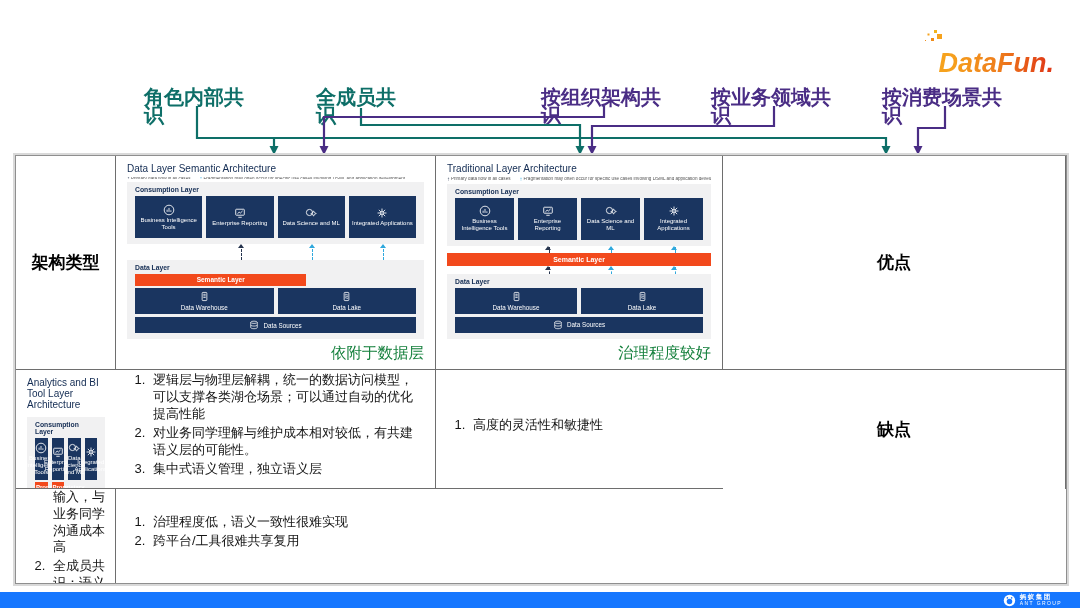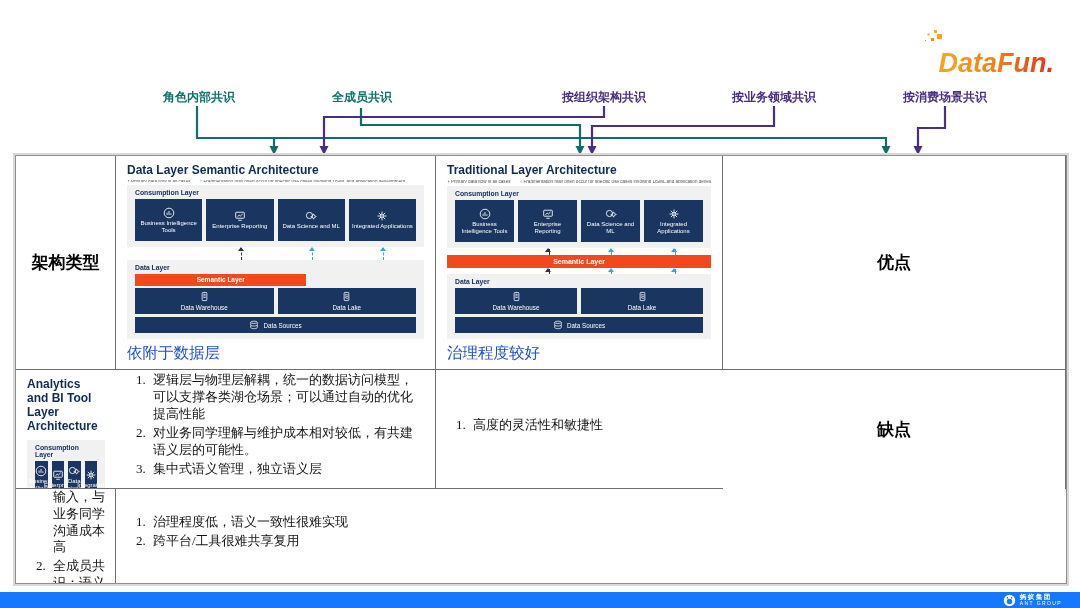--- a/index.html
+++ b/index.html
@@ -6,36 +6,36 @@
   .slide{position:relative;width:1080px;height:608px;background:#fff;overflow:hidden;
          font-family:"Liberation Sans",sans-serif;}
   
   .slide-title{position:absolute;left:30px;top:18px;font-size:23px;font-weight:bold;color:#0a0a0a;letter-spacing:.5px;}
   .datafun{position:absolute;right:26px;top:16px;font-size:27px;font-weight:bold;font-style:italic;
            background:linear-gradient(90deg,#f6a21d 10%,#ee7a1b 55%,#e03a17 95%);
            -webkit-background-clip:text;background-clip:text;color:transparent;margin-top:32px;}
   .logo-dots{position:absolute;right:138px;top:34px;width:5px;height:5px;background:#f6a21d;
              box-shadow:-7px 3px 0 -1px #ef8c1a,-4px -5px 0 -1px #f2b31c,-11px -2px 0 -1.5px #f6a21d,-14px 4px 0 -2px #ef8c1a;}
   
-  .consensus-label{position:absolute;top:88px;height:18px;line-height:18px;font-size:12px;font-weight:bold;text-align:center;}
+  .consensus-label{position:absolute;top:88px;height:18px;line-height:18px;font-size:20px;font-weight:bold;text-align:left;}
   .teal{color:#0e6f68}.purple{color:#4a2d85}
   .connectors{position:absolute;left:0;top:72px;}
   
   .grid{position:absolute;left:15px;top:155px;display:grid;
         grid-template-columns:100px 320px 287px 343px;grid-template-rows:214px 119px 94px;
         border:1px solid #8f8f8f;box-shadow:0 0 0 2px #d9d9d9;}
   .tcell{border-right:1px solid #6e6e6e;border-bottom:1px solid #6e6e6e;position:relative;box-sizing:border-box;overflow:hidden;background:#fff;}
   .lastcol{border-right:none}.lastrow{border-bottom:none}
   .rowlabel{display:flex;align-items:center;justify-content:center;font-size:17px;font-weight:bold;color:#000;}
-  .listcell{display:flex;align-items:center;padding:6px 10px 14px 8px;font-family:Liberation Serif, serif;}
+  .listcell{display:flex;align-items:center;padding:6px 10px 14px 8px;}
   ol.plist{margin:0;padding-left:25px;font-size:13px;line-height:1.3;color:#151515;}
   ol.plist li{padding-left:4px;margin:2px 0;}
   
   .arch{height:100%;display:flex;flex-direction:column;padding:7px 11px 5px;box-sizing:border-box;}
-  .arch-title{font-size:12px;font-weight:bold;color:#122b52;margin-bottom:3px;}
+  .arch-title{font-size:10px;font-weight:normal;color:#122b52;margin-bottom:3px;}
   .arch-legend{display:flex;gap:9px;font-size:4.6px;color:#555;margin-bottom:3px;white-space:nowrap;overflow:hidden;}
   .lg{display:flex;align-items:center;gap:1px;}
   .lg-arrow{font-size:6px;line-height:6px;}
   .lga-dark{color:#2b3a55}.lga-cyan{color:#2fa8dd}
   .layer{background:#f1f1f2;padding:4px 8px 6px;}
   .layer-label{font-size:6.8px;font-weight:bold;color:#122b52;margin-bottom:3px;}
   .tools{display:flex;gap:4px;}
   .tool-wrap{flex:1;display:flex;flex-direction:column;min-width:0;}
   .tool{background:#1a3560;color:#fff;height:38px;display:flex;flex-direction:column;align-items:center;justify-content:center;
         text-align:center;font-size:6px;line-height:7px;gap:1px;padding:2px;}
@@ -46,21 +46,21 @@
   .dash::before{content:"";position:absolute;top:-1px;left:-4.2px;border-left:3.5px solid transparent;border-right:3.5px solid transparent;border-bottom:4px solid currentColor;}
   .c-navy{color:#26344e}.c-cyan{color:#2fa8dd}
   .c-gray{color:#9b9b9b}.c-gray.dash{border-left-style:dotted}
   .sem-bar{background:#f2491c;color:#fff;font-weight:bold;text-align:center;}
   .sem-inline{width:61%;height:12px;line-height:12px;font-size:6.5px;margin-bottom:2px;}
   .sem-standalone{height:13px;line-height:13px;font-size:7px;}
   .stores{display:flex;gap:4px;margin-bottom:3px;}
   .store{flex:1;background:#1a3560;color:#fff;display:flex;flex-direction:column;align-items:center;justify-content:center;
          font-size:6.3px;gap:2px;padding:3px 0;}
   .sources{background:#1a3560;color:#fff;display:flex;align-items:center;justify-content:center;gap:4px;font-size:6.3px;height:16px;}
-  .arch-caption{margin-top:auto;text-align:left;font-size:15.5px;color:#1d4ed8;padding-top:4px;}
+  .arch-caption{margin-top:auto;text-align:right;font-size:15.5px;color:#15803d;padding-top:4px;}
   .ticon{width:12px;height:12px}.sicon{width:11px;height:11px}.dbicon{width:10px;height:10px}
   
   .footer{position:absolute;left:0;right:0;top:592px;height:16px;background:#1677ff;display:flex;align-items:center;justify-content:flex-end;padding-right:18px;gap:4px;box-sizing:border-box;}
   .ant-text{display:flex;flex-direction:column;color:#fff;line-height:1.15;}
   .ant-cn{font-size:6.5px;font-weight:bold;letter-spacing:1.5px;}
   .ant-en{font-size:5px;letter-spacing:1.4px;}
 </style>
 </head>
 <body>
 

